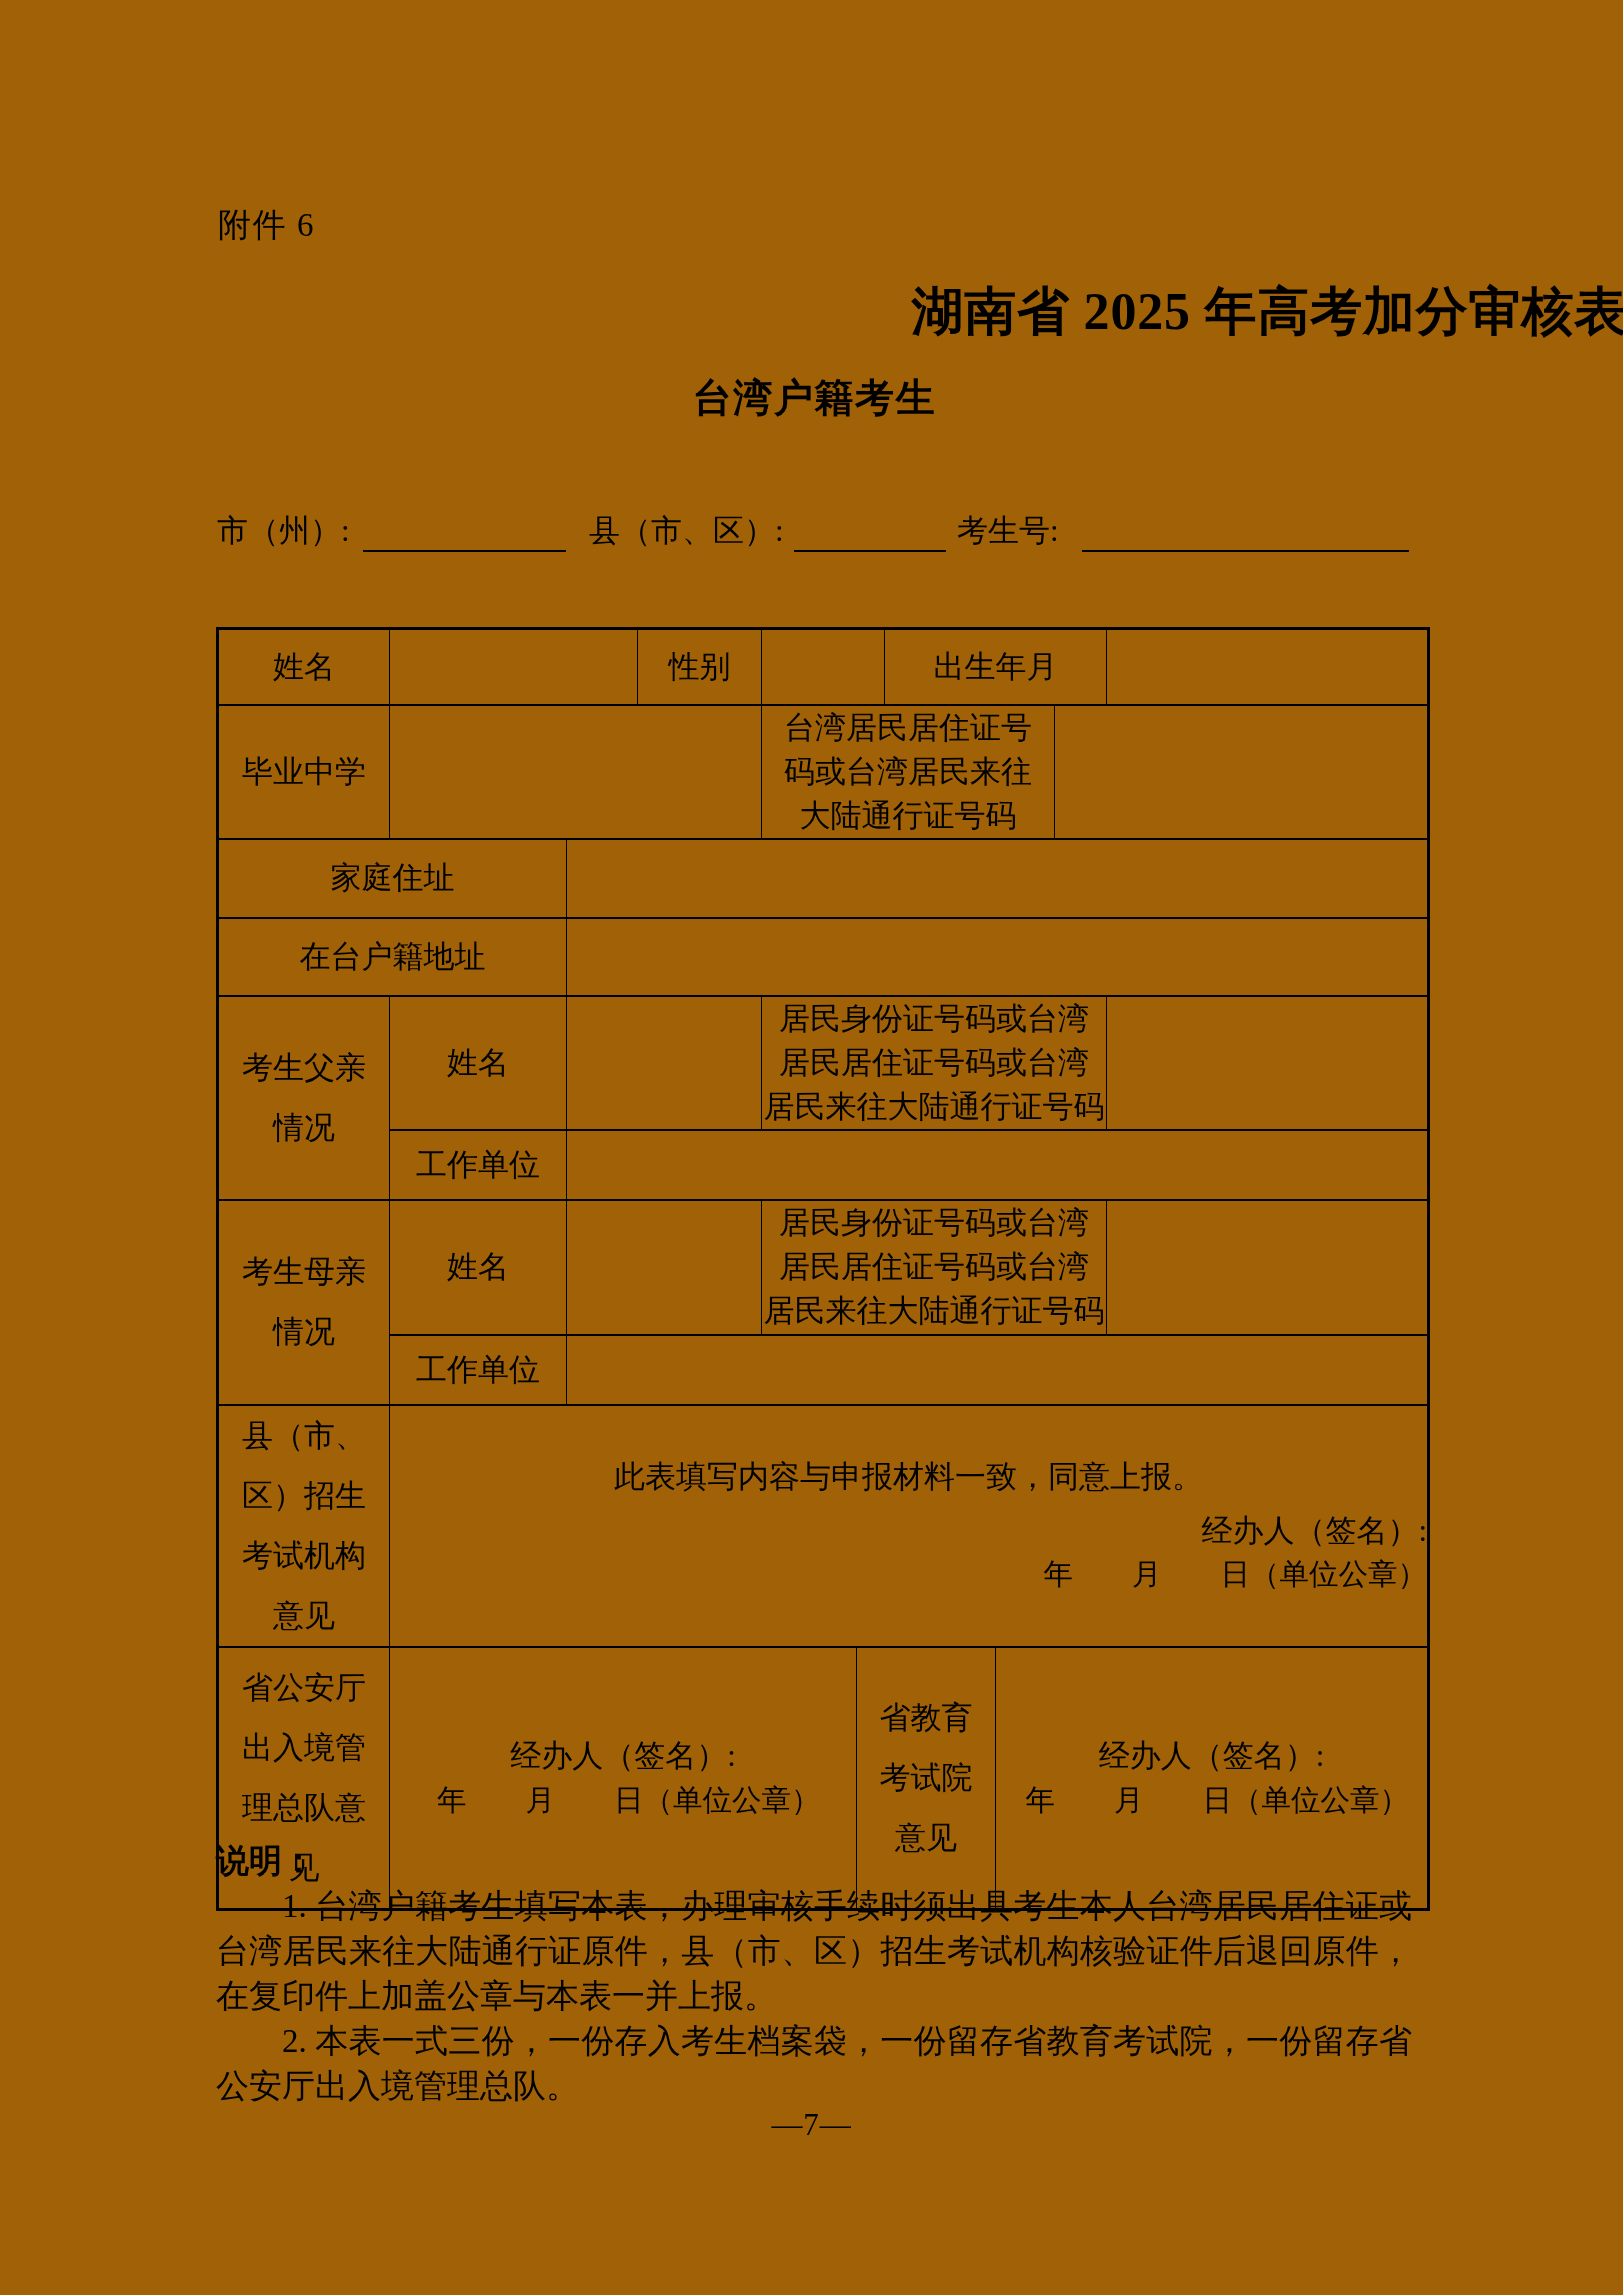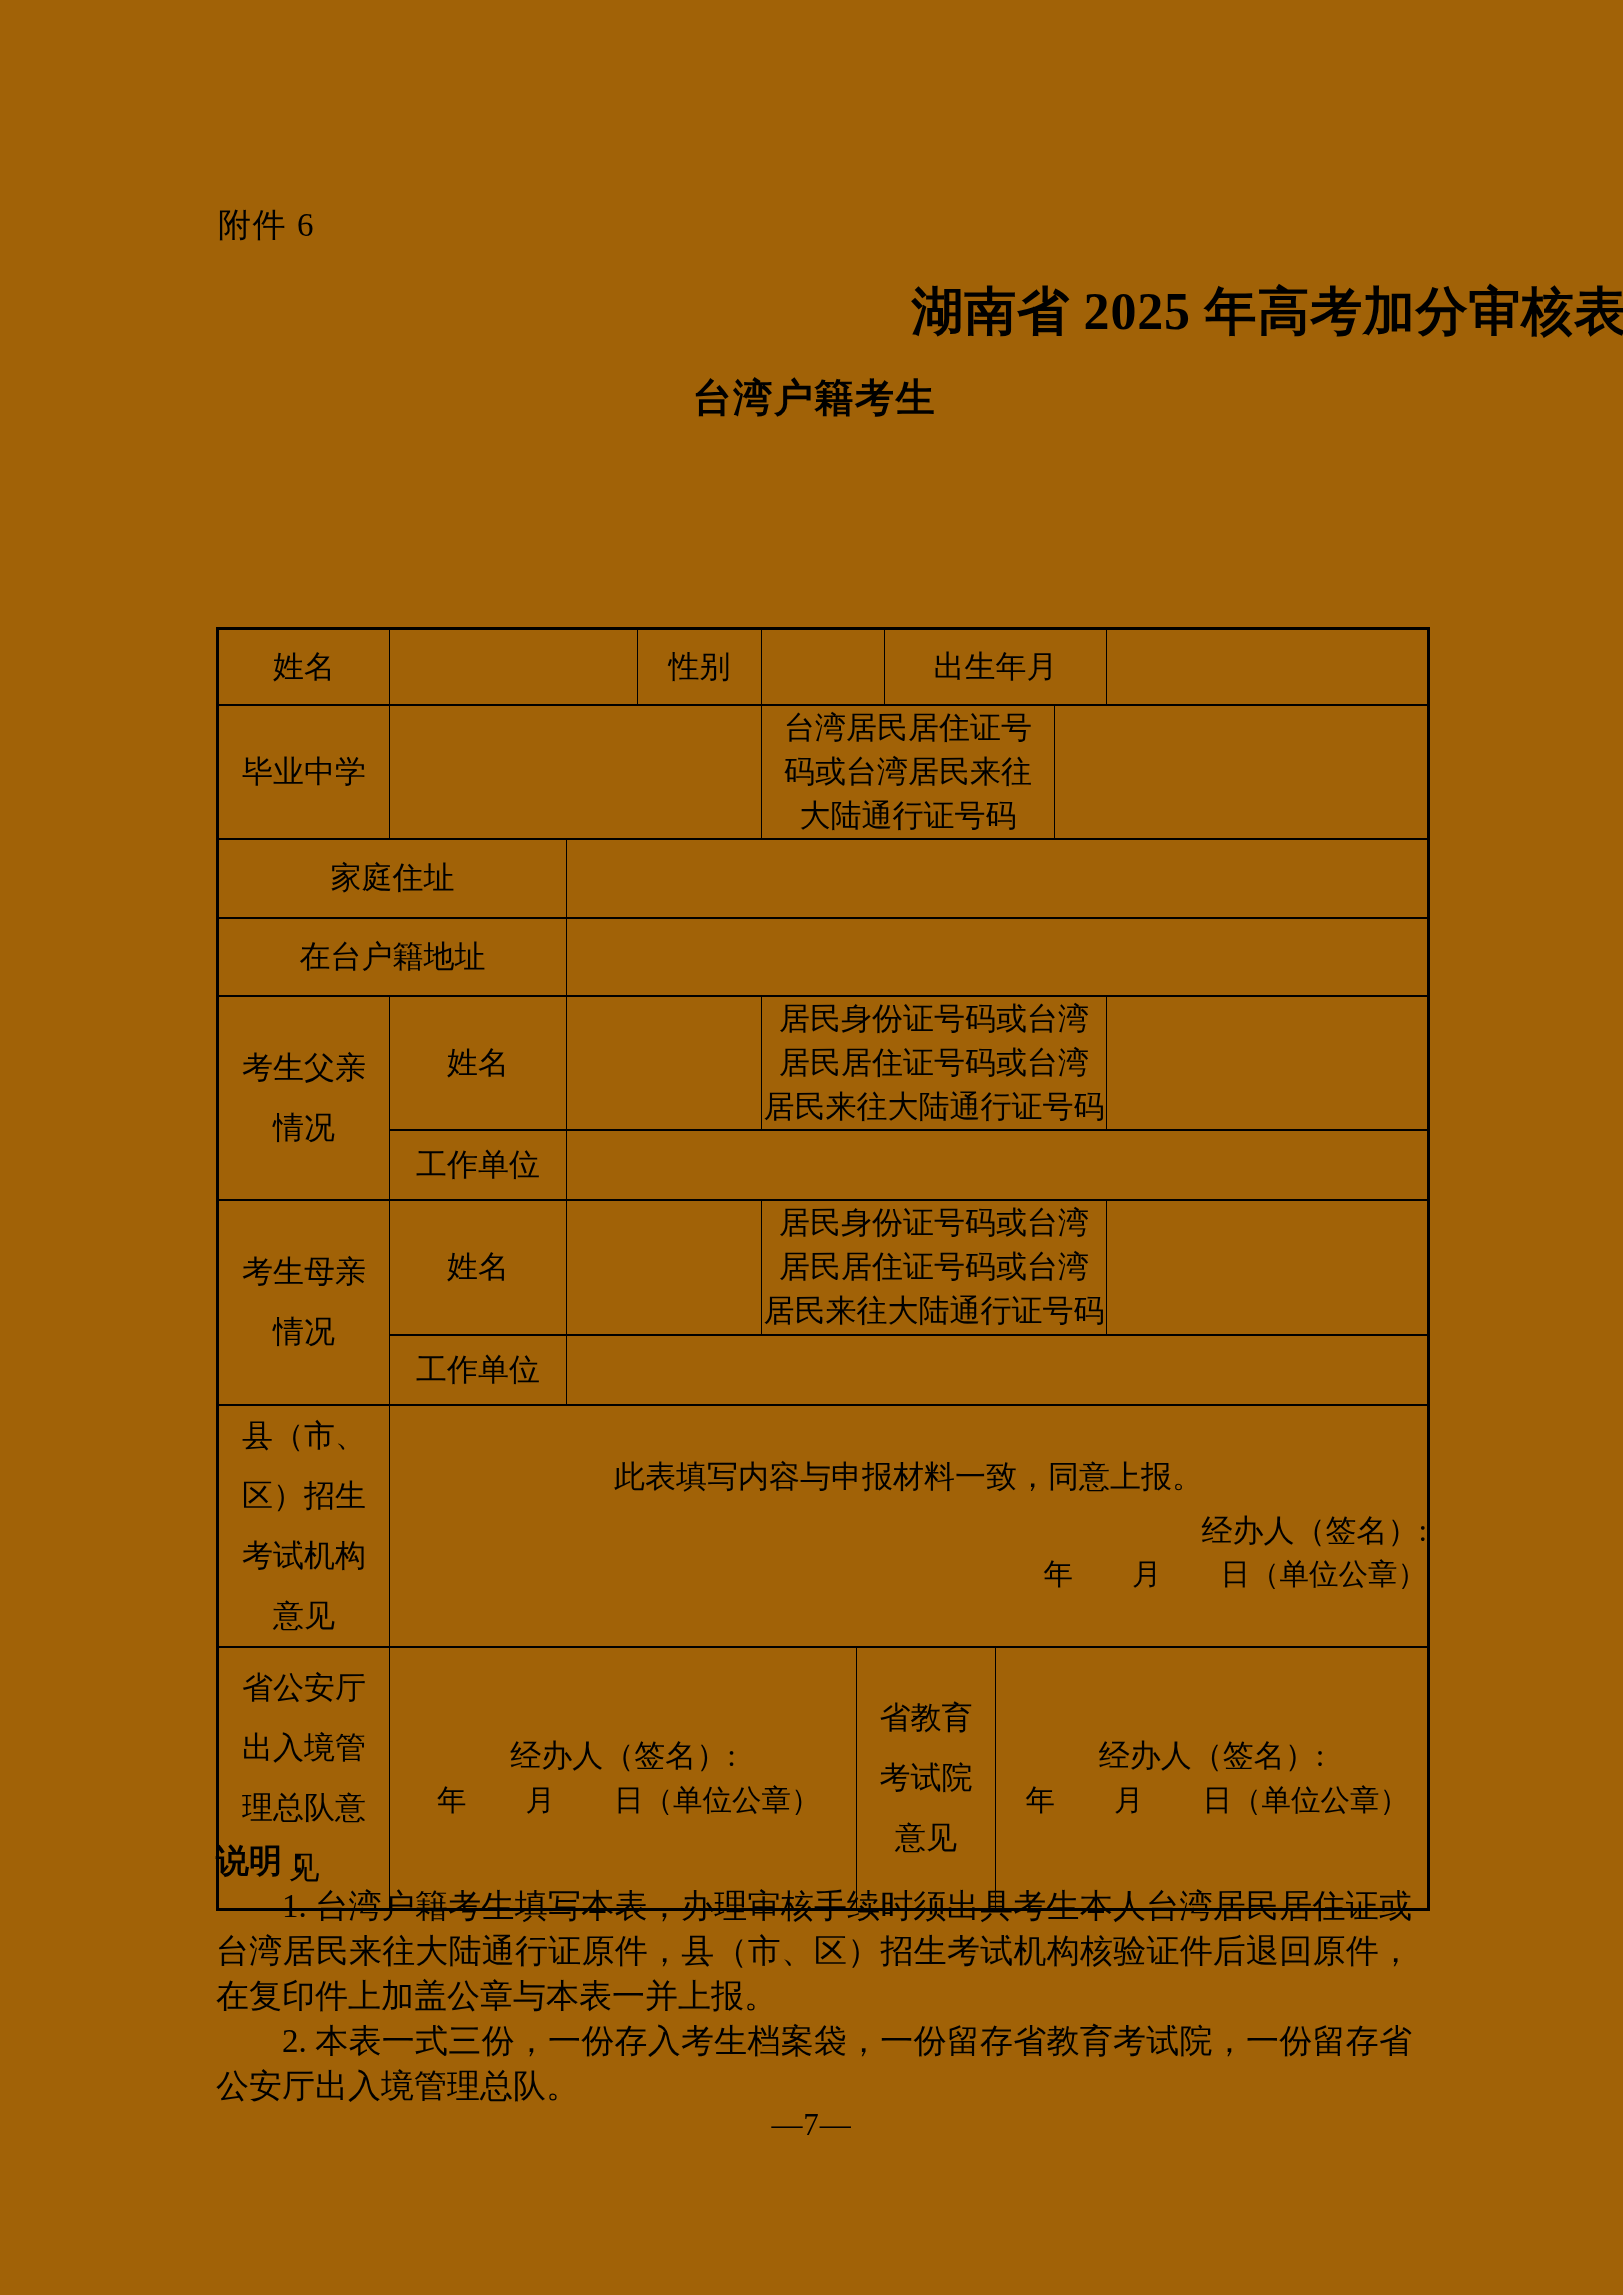--- a/index.html
+++ b/index.html
@@ -91,20 +91,28 @@
 </style>
 </head>
 <body>
 
 <div class="page">
 
   <div class="attachment">附件 6</div>
   <h1 class="title">湖南省 2025 年高考加分审核表</h1>
   <h2 class="subtitle">台湾户籍考生</h2>
 
+  <div class="fields">
+    <span class="f-lbl" style="left:0px">市（州）:</span>
+    <span class="f-line" style="left:146px;width:203px"></span>
+    <span class="f-lbl" style="left:372px">县（市、区）:</span>
+    <span class="f-line" style="left:577px;width:152px"></span>
+    <span class="f-lbl" style="left:740px">考生号:</span>
+    <span class="f-line" style="left:865px;width:327px"></span>
+  </div>
 
   <table class="form-table">
     <colgroup>
       <col style="width:172px">
         <col style="width:177px">
         <col style="width:71px">
       <col style="width:124px">
         <col style="width:95px">
         <col style="width:28px">
       <col style="width:111px">

